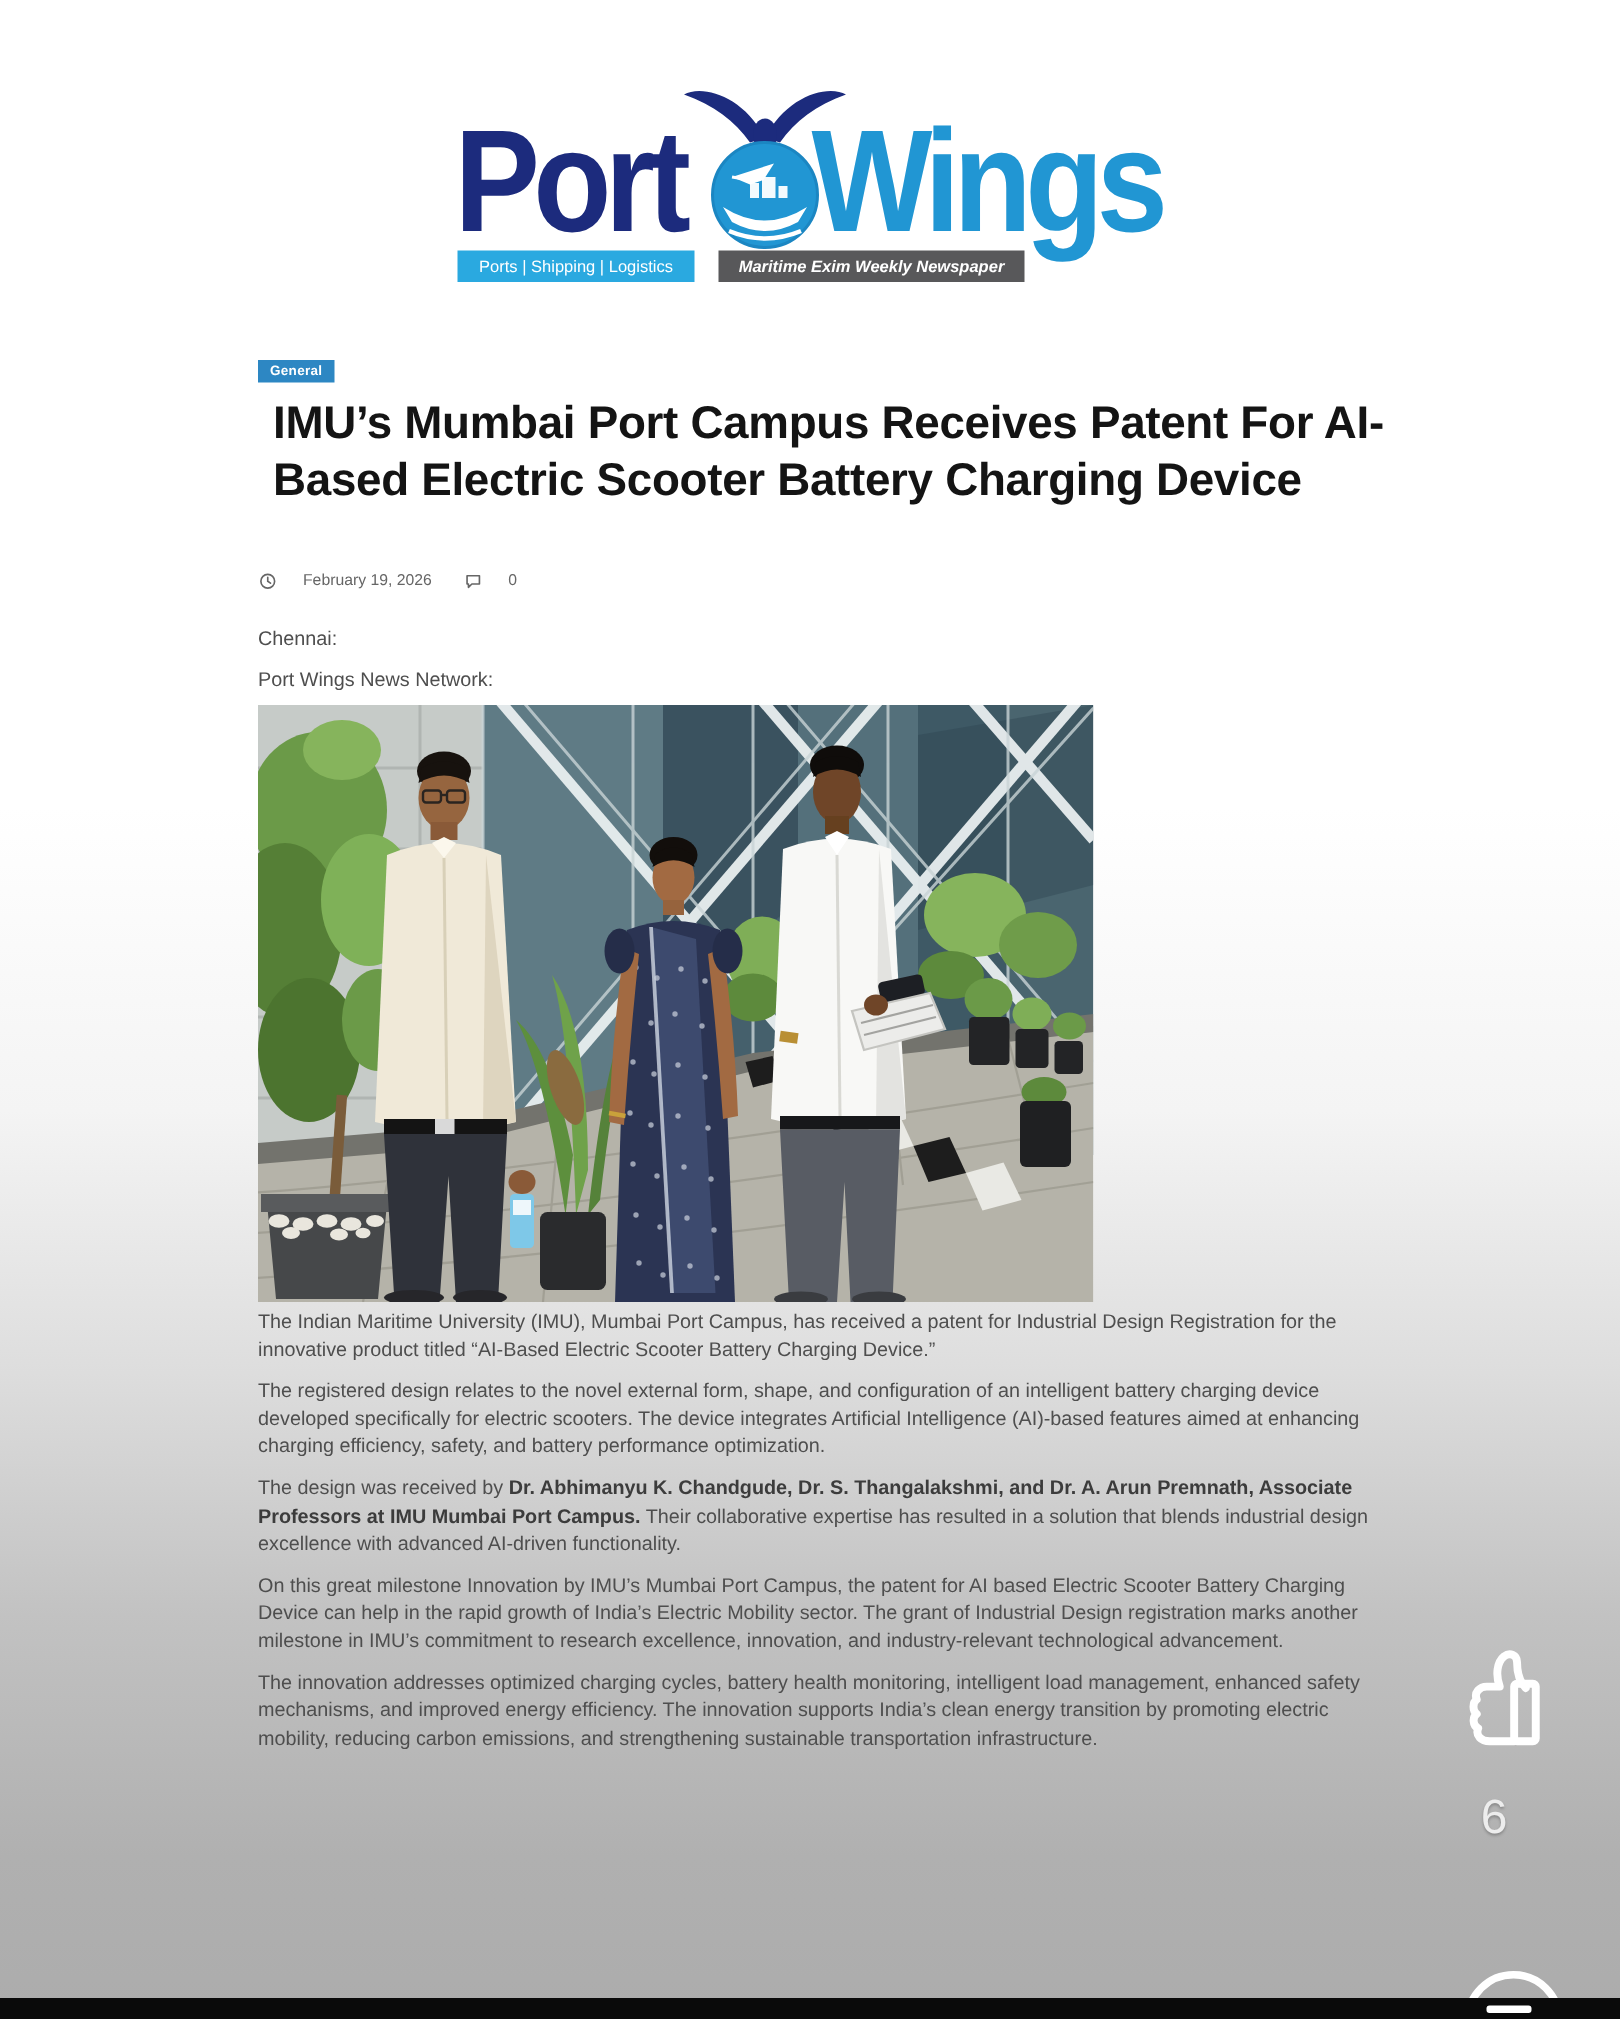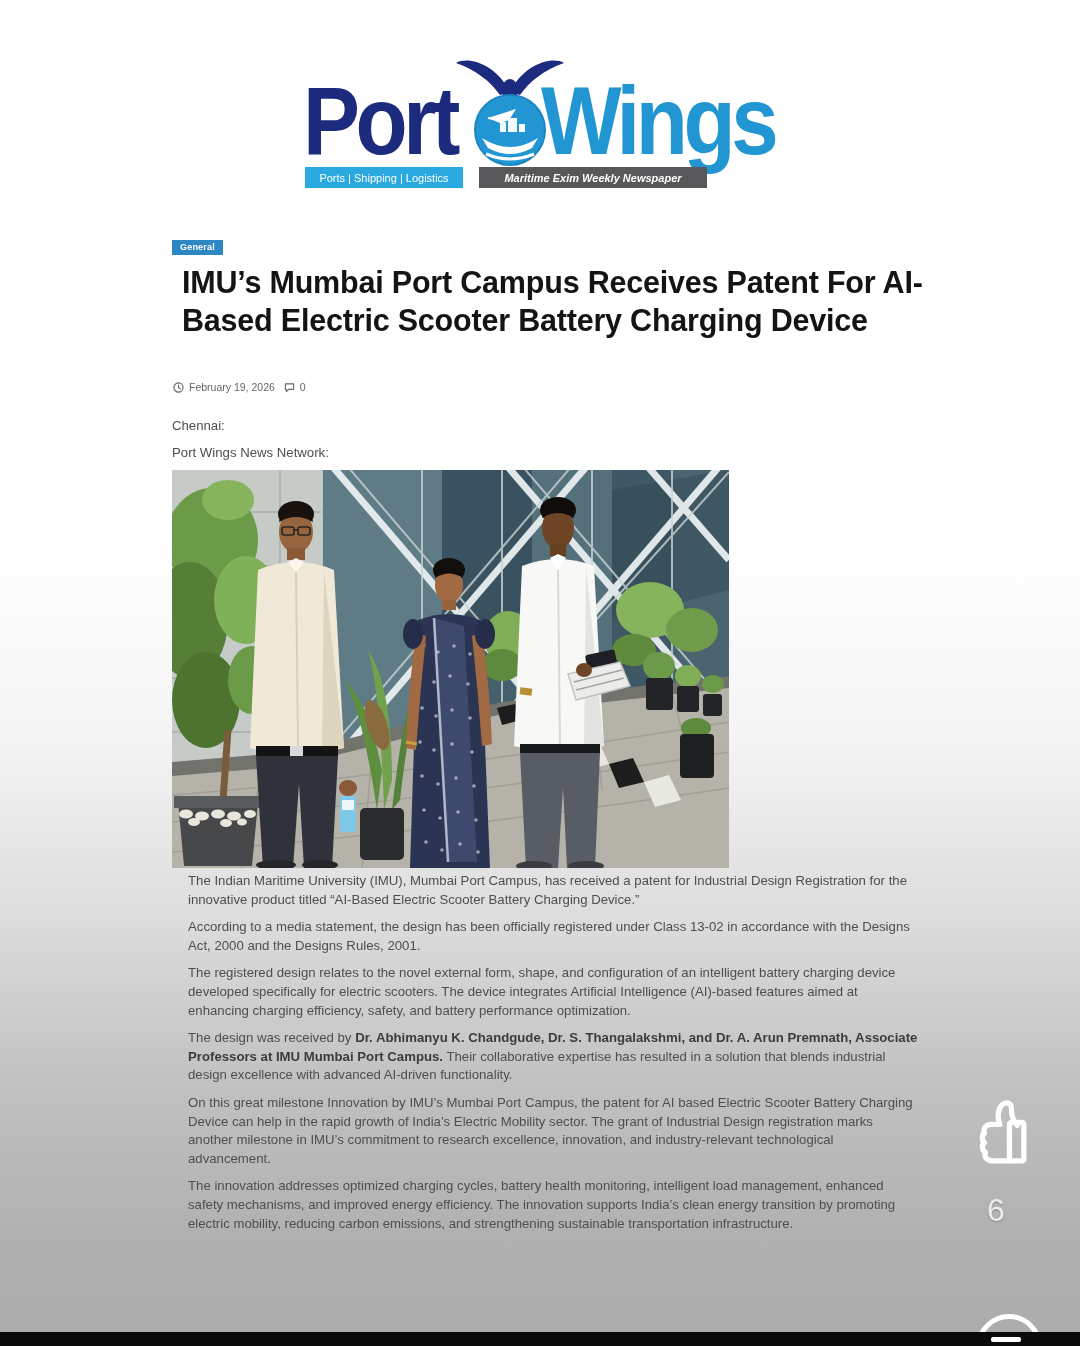--- a/index.html
+++ b/index.html
@@ -11,32 +11,32 @@
   
   .logo-port,.logo-wings{
     position:absolute;top:72px;font-size:97px;font-weight:bold;line-height:1;
     letter-spacing:-5px;transform:scaleX(.88);transform-origin:left top;white-space:nowrap;
   }
   .logo-port{left:303px;color:#1c2b7d;}
   .logo-wings{left:541px;color:#2196d3;}
   .logo-globe{position:absolute;left:452px;top:56px;width:116px;height:114px;}
   .tag-bar{position:absolute;top:167px;height:21px;display:flex;align-items:center;justify-content:center;color:#fff;font-size:11px;white-space:nowrap;}
   .tag-left{left:305px;width:158px;background:#2aa9e0;font-weight:400;}
-  .tag-right{left:479px;width:228px;background:#58585a;font-weight:bold;font-style:italic;}
+  .tag-right{left:479px;width:204px;background:#58585a;font-weight:bold;font-style:italic;}
   
   .badge{position:absolute;left:172px;top:240px;background:#2d87c3;color:#fff;font-size:9px;font-weight:bold;padding:2px 8px 3px;letter-spacing:.2px;cursor:pointer;}
   .title{position:absolute;left:170px;top:252px;width:775px;margin:12px;font-size:30.5px;line-height:1.23;font-weight:bold;color:#141414;letter-spacing:-.2px;}
-  .meta{position:absolute;left:173px;top:381px;display:flex;align-items:center;gap:5px;font-size:10.5px;color:#666;}
+  .meta{position:absolute;left:173px;top:381px;display:flex;align-items:center;gap:18px;font-size:10.5px;color:#666;}
   .meta svg{display:block;}
   .dateline{position:absolute;left:172px;top:418px;font-size:13.2px;color:#4e4e4e;}
   .byline{position:absolute;left:172px;top:445px;font-size:13.2px;color:#4e4e4e;}
   .photo{position:absolute;left:172px;top:470px;width:557px;height:398px;overflow:hidden;}
   .photo svg{display:block;}
   .body-copy{position:absolute;left:172px;top:872px;width:746px;}
-  .body-copy p{margin:0 0 9px 16px;font-size:13.2px;line-height:18.6px;color:#4e4e4e;}
+  .body-copy p{margin:0 0 9px 0;font-size:13.2px;line-height:18.6px;color:#4e4e4e;}
   .body-copy b{color:#3c3c3c;}
   
   .reaction{position:absolute;left:946px;top:1084px;width:100px;text-align:center;cursor:pointer;}
   .reaction-count{font-size:32px;color:#ededed;text-shadow:0 1px 2px rgba(0,0,0,.25);margin-top:4px;}
   .bottom-bar{position:absolute;left:0;top:1332px;width:1080px;height:14px;background:#0a0a0a;z-index:3;}
   .sheet-handle{position:absolute;left:976px;top:1314px;width:56px;height:56px;border:5px solid #fff;border-radius:50%;z-index:2;cursor:pointer;}
   .sheet-handle-dash{position:absolute;left:991px;top:1337px;width:30px;height:5px;background:#fff;border-radius:2px;z-index:4;}
 </style>
 </head>
 <body>
@@ -302,21 +302,20 @@
 
       <ellipse cx="104" cy="395" rx="20" ry="5" fill="#26262a"></ellipse>
       <ellipse cx="148" cy="395" rx="18" ry="5" fill="#26262a"></ellipse>
       <ellipse cx="362" cy="396" rx="18" ry="5" fill="#3a3c40"></ellipse>
       <ellipse cx="414" cy="396" rx="18" ry="5" fill="#3a3c40"></ellipse>
     </svg>
   </div>
 
   <div class="body-copy">
     <p>The Indian Maritime University (IMU), Mumbai Port Campus, has received a patent for Industrial Design Registration for the innovative product titled “AI-Based Electric Scooter Battery Charging Device.”</p>
-    <p>According to a media statement, the design has been officially registered under Class 13-02 in accordance with the Designs Act, 2000 and the Designs Rules, 2001.</p>
     <p>The registered design relates to the novel external form, shape, and configuration of an intelligent battery charging device developed specifically for electric scooters. The device integrates Artificial Intelligence (AI)-based features aimed at enhancing charging efficiency, safety, and battery performance optimization.</p>
     <p><span>The design was received by </span><b>Dr. Abhimanyu K. Chandgude, Dr. S. Thangalakshmi, and Dr. A. Arun Premnath, Associate Professors at IMU Mumbai Port Campus.</b><span> Their collaborative expertise has resulted in a solution that blends industrial design excellence with advanced AI-driven functionality.</span></p>
     <p>On this great milestone Innovation by IMU’s Mumbai Port Campus, the patent for AI based Electric Scooter Battery Charging Device can help in the rapid growth of India’s Electric Mobility sector. The grant of Industrial Design registration marks another milestone in IMU’s commitment to research excellence, innovation, and industry-relevant technological advancement.</p>
     <p>The innovation addresses optimized charging cycles, battery health monitoring, intelligent load management, enhanced safety mechanisms, and improved energy efficiency. The innovation supports India’s clean energy transition by promoting electric mobility, reducing carbon emissions, and strengthening sustainable transportation infrastructure.</p>
   </div>
 
   <div class="reaction">
     <span>
       <svg viewBox="0 0 100 100" width="96" height="100">
         <path d="M64,78 H47 c-6,0 -10,-4 -8,-9 c-4,-2 -4,-8 -1,-10 c-3,-2 -3,-8 0,-10 c-2,-5 2,-9 7,-9 h9 c-3,-8 -2,-17 3,-21 c4,-3 9,-1 9,4 c0,8 2,14 6,18" fill="none" stroke="#ffffff" stroke-width="5.5" stroke-linecap="round" stroke-linejoin="round"></path>

